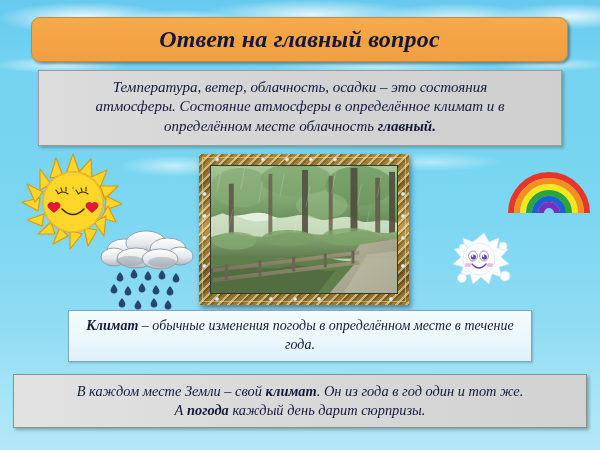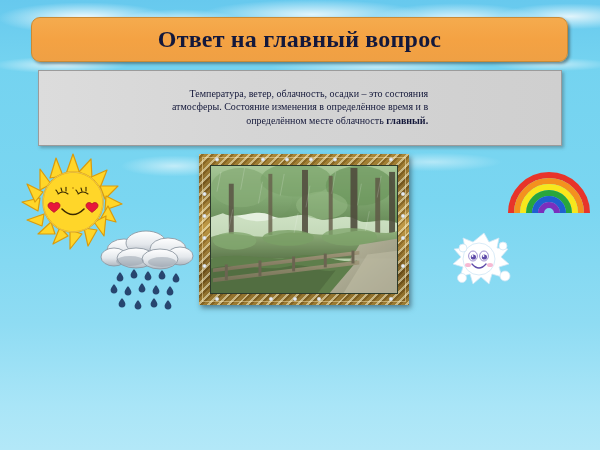--- a/index.html
+++ b/index.html
@@ -21,20 +21,21 @@
         #8fdcf3 72%,
         #a9e5f7 90%,
         #b3e8f8 100%);
   }
 
   
   .slide {
     position: absolute;
     inset: 0;
     overflow: hidden;
+    font-style: italic;
   }
 
   .cloudband {
     position: absolute;
     top: -14px;
     left: 0;
     width: 100%;
     height: 46px;
     background:
       radial-gradient(ellipse 120px 22px at 14% 70%, rgba(255,255,255,.95) 0%, rgba(255,255,255,0) 72%),
@@ -102,24 +103,24 @@
     height: 76px;
     background: linear-gradient(to right, #dcdcdc 0%, #d5d5d5 40%, #cfcfcf 100%);
     border: 1px solid #9b9b9b;
     box-shadow: 2px 2px 3px rgba(60,60,60,.35);
     display: flex;
     align-items: center;
     justify-content: center;
     padding: 2px 14px 4px;
   }
   #weather-box .body-text {
-    font-size: 10px;
+    font-size: 15px;
     line-height: 1.31;
     color: #14183a;
-    text-align: right;
+    text-align: center;
   }
 
   
   #climate-box {
     position: absolute;
     left: 68px;
     top: 310px;
     width: 464px;
     height: 52px;
     background: linear-gradient(to bottom, #f3fbfe 0%, #eaf7fd 60%, #ddf1fb 100%);
@@ -236,21 +237,21 @@
   <div class="cloudband2"></div>
   <div class="cloudband3"></div>
 
   <div id="title-bar">
     <span class="title-text">Ответ на главный вопрос</span>
   </div>
 
   <div id="weather-box">
     <div class="body-text">
       <span>Температура, ветер, облачность, осадки – это состояния</span><br>
-      <span>атмосферы. Состояние изменения в определённое время и в</span><br>
+      <span>атмосферы. Состояние атмосферы в определённое климат и в</span><br>
       <span>определённом месте облачность </span><b>главный.</b>
     </div>
   </div>
 
   <div id="photo-frame">
     <div class="studs"></div>
     <div class="photo">
       <svg viewBox="0 0 188 129" preserveAspectRatio="none" aria-hidden="true">
         <defs>
           <linearGradient id="skyG" x1="0" y1="0" x2="0" y2="1">
@@ -452,15 +453,26 @@
         <circle cx="31.4" cy="25" r="2.6" fill="#5f4aa8"></circle>
         <circle cx="19.5" cy="24" r=".9" fill="#ffffff"></circle>
         <circle cx="30.5" cy="24" r=".9" fill="#ffffff"></circle>
       </g>
       <ellipse cx="15" cy="33" rx="3" ry="2" fill="#f4a7c8" opacity=".8"></ellipse>
       <ellipse cx="37" cy="33" rx="3" ry="2" fill="#f4a7c8" opacity=".8"></ellipse>
       <path d="M19 32 q7 8 14 0" fill="none" stroke="#5f4aa8" stroke-width="1.4" stroke-linecap="round"></path>
     </svg>
   </div>
 
-
+  <div id="climate-box">
+    <div class="body-text">
+      <b>Климат</b><span> – обычные изменения погоды в определённом месте в течение года.</span>
+    </div>
+  </div>
+
+  <div id="summary-box">
+    <div class="body-text">
+      <span>В каждом месте Земли – свой </span><b>климат</b><span>. Он из года в год один и тот же.</span><br>
+      <span>А </span><b>погода</b><span> каждый день дарит сюрпризы.</span>
+    </div>
+  </div>
 
 </div>
 
 </body></html>

